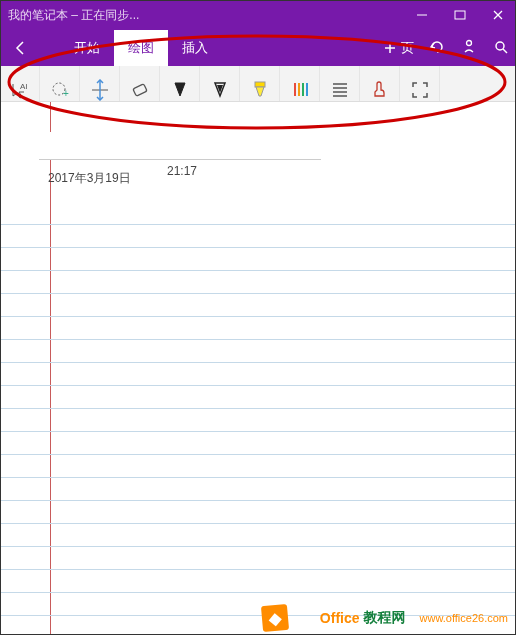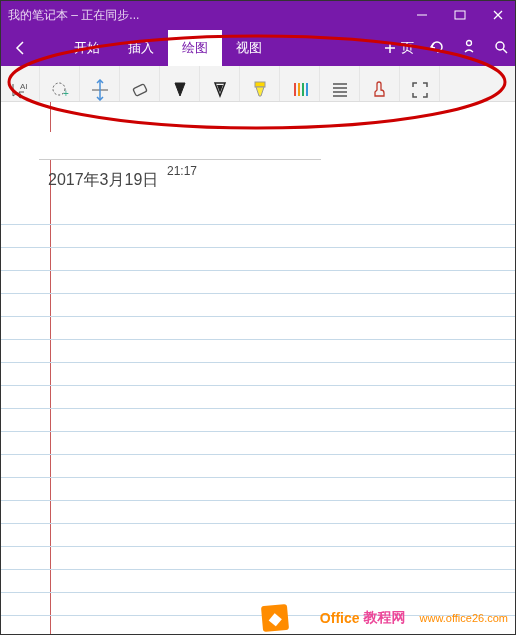--- a/index.html
+++ b/index.html
@@ -21,30 +21,30 @@
     .toolbar { height: 36px; background: #f3f3f3; border-bottom: 1px solid #ddd; display: flex; align-items: center; position: relative; }
     .tool { width: 40px; height: 100%; display: flex; align-items: flex-end; justify-content: center; cursor: pointer; border-right: 1px solid #e5e5e5; }
     .tool.yellow svg { filter: none; }
     
     .canvas { position: relative; height: calc(635px - 102px); background: #fff; }
     .canvas::before { content: ""; position: absolute; left: 50px; top: 0; bottom: 0; width: 1px; background: #c85a5a; }
     .lines { position: absolute; top: 100px; left: 0; right: 0; bottom: 0; background-image: repeating-linear-gradient(to bottom, transparent 0, transparent 22px, #c5d9e8 22px, #c5d9e8 23px); }
     
     .title-input { position: absolute; left: 39px; top: 30px; width: 282px; height: 28px; border: none; border-bottom: 1px solid #ccc; background: #fff; outline: none; }
     
-    .date { position: absolute; left: 48px; top: 68px; font-size: 16px; color: #444; }
+    .date { position: absolute; left: 48px; top: 68px; font-size: 12px; color: #444; }
     .time { position: absolute; left: 167px; top: 62px; font-size: 12px; color: #444; }
     
     .ellipse-annot { position: absolute; top: 32px; left: 2px; width: 510px; height: 110px; pointer-events: none; }
     .ellipse-annot svg { width: 100%; height: 100%; }
     
     .watermark { position: absolute; right: 8px; bottom: 4px; display: flex; align-items: center; gap: 4px; font-size: 14px; font-weight: bold; }
     .wm-icon { width: 26px; height: 26px; background: #ff8c00; border-radius: 3px; display: flex; align-items: center; justify-content: center; color: #fff; font-size: 16px; transform: rotate(-5deg); }
     .wm-text1 { color: #ff8c00; margin-left: 28px; }
-    .wm-text2 { color: #ec4899; }
+    .wm-text2 { color: #15803d; }
     .wm-url { color: #ff8c00; font-size: 11px; margin-left: 10px; font-weight: normal; }
     
     .border-frame { position: absolute; inset: 0; border: 1px solid #333; pointer-events: none; }
   </style>
 </head>
 <body>
 
 <div class="titlebar">
   <span class="titlebar-title">我的笔记本 – 正在同步...</span>
   <div class="win-controls">
@@ -68,23 +68,22 @@
 </div>
 
 <div class="ribbon">
   <div class="back-btn">
     <svg width="18" height="18">
         <polyline points="12,3 6,9 12,15" fill="none" stroke="#fff" stroke-width="1.5"></polyline>
       </svg>
   </div>
   <div class="tabs">
     <div class="tab">开始</div>
+    <div class="tab active">绘图</div>
     <div class="tab">插入</div>
-    <div class="tab active">绘图</div>
-    <div class="tab">视图</div>
   </div>
   <div class="ribbon-right">
     <div class="add-page">
       <svg width="14" height="14">
           <line x1="7" y1="2" x2="7" y2="12" stroke="#fff" stroke-width="1.5"></line>
           <line x1="2" y1="7" x2="12" y2="7" stroke="#fff" stroke-width="1.5"></line>
         </svg>
       <span>页</span>
     </div>
     <div><svg width="18" height="18">

